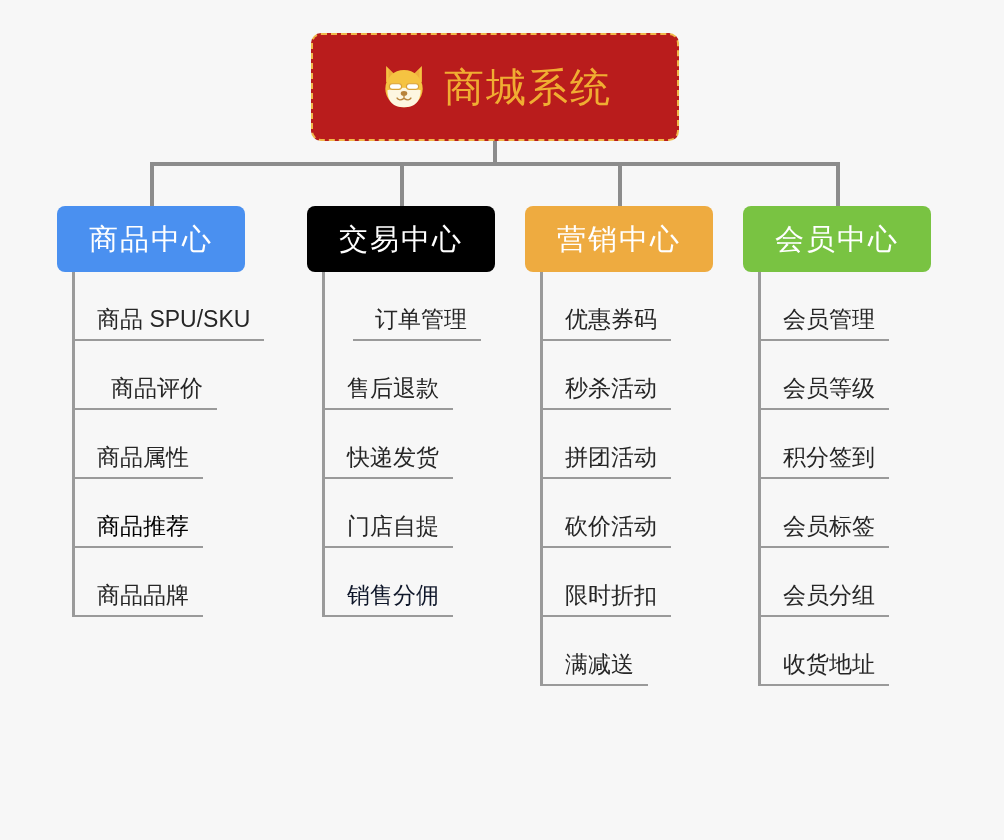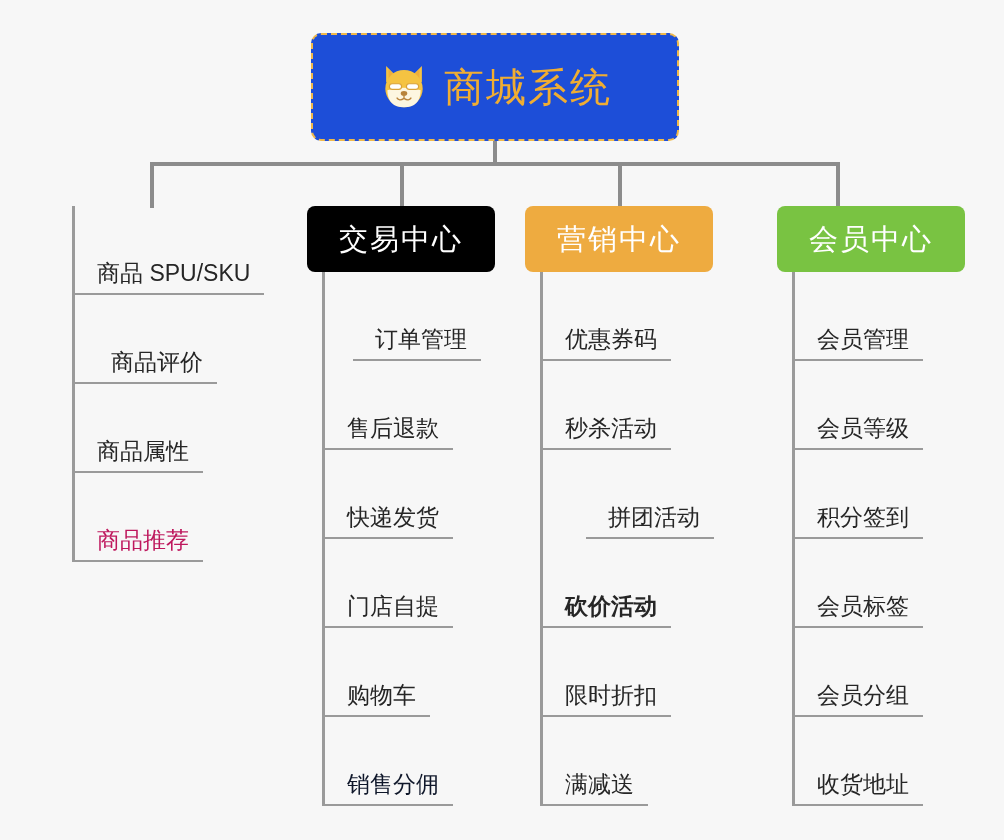--- a/index.html
+++ b/index.html
@@ -55,21 +55,21 @@
   #conn-drop-3      { left: 836px; top: 162px; width: 4px;  height: 46px; }
 
   
   .column {
     position: absolute;
     top: 206px;
   }
   #column-0 { left: 57px;  width: 188px; }
   #column-1 { left: 307px; width: 188px; }
   #column-2 { left: 525px; width: 188px; }
-  #column-3 { left: 777px; width: 188px; }
+  #column-3 { left: 743px; width: 188px; }
 
   .category-box {
     height: 66px;
     border-radius: 8px;
     display: flex;
     align-items: center;
     justify-content: center;
     color: #ffffff;
     font-size: 29px;
     letter-spacing: 2px;
@@ -79,38 +79,38 @@
 
   
   .leaf-list {
     position: relative;
     margin-left: 15px;
     padding-left: 0;
     border-left: 3px solid #9a9a9a;
     padding-top: 0;
   }
   .leaf-item {
-    height: 89px;
+    height: 69px;
     display: flex;
     align-items: flex-end;
     box-sizing: border-box;
   }
   .leaf-underline {
     border-bottom: 2px solid #9a9a9a;
     padding: 0 14px 7px 22px;
     font-size: 23px;
     color: #262626;
     line-height: 1.15;
     white-space: nowrap;
   }
 </style>
 </head>
 <body style="background: rgb(247, 247, 247);">
 
-<div id="root-node" style="border-color: rgb(240, 185, 73); background-color: #1d4ed8;">
+<div id="root-node" style="border-color: rgb(240, 185, 73); background-color: #b91c1c;">
   <span class="shiba-wrap">
     <svg class="shiba-icon" viewBox="0 0 64 64" xmlns="http://www.w3.org/2000/svg">
       <path d="M10 6 L10 26 L22 18 Z" fill="#f5c342"></path>
       <path d="M54 6 L54 26 L42 18 Z" fill="#f5c342"></path>
       <path d="M13 10 L13 23 L21 18 Z" fill="#efae3c"></path>
       <path d="M51 10 L51 23 L43 18 Z" fill="#efae3c"></path>
       <circle cx="32" cy="34" r="23" fill="#f5c342"></circle>
       <path d="M9 36 a23 23 0 0 0 46 0 a23 23 0 0 1 -46 0 Z" fill="#f5c342"></path>
       <path d="M11.5 36 Q32 30 52.5 36 Q52 57 32 57 Q12 57 11.5 36 Z" fill="#fdf6e0"></path>
       <rect x="14" y="28" width="15" height="7" rx="3.5" fill="#ffffff"></rect>
@@ -127,32 +127,38 @@
 </div>
 
 <div class="conn" id="conn-root-stub" style="background: rgb(140, 140, 140);"></div>
 <div class="conn" id="conn-bus" style="background: rgb(140, 140, 140);"></div>
 <div class="conn" id="conn-drop-0" style="background: rgb(140, 140, 140);"></div>
 <div class="conn" id="conn-drop-1" style="background: rgb(140, 140, 140);"></div>
 <div class="conn" id="conn-drop-2" style="background: rgb(140, 140, 140);"></div>
 <div class="conn" id="conn-drop-3" style="background: rgb(140, 140, 140);"></div>
 
 <div class="column" id="column-0">
+  <div class="category-box" style="background-color: rgb(74, 144, 240);">
+    <span>商品中心</span>
+  </div>
   <div class="leaf-list" style="border-left-color: rgb(154, 154, 154);">
     <div class="leaf-item">
         <span class="leaf-underline" style="border-bottom-color: rgb(154, 154, 154); color: rgb(38, 38, 38);">商品 SPU/SKU</span>
       </div>
     <div class="leaf-item">
         <span class="leaf-underline" style="border-bottom-color: rgb(154, 154, 154); color: rgb(38, 38, 38); padding-left: 36px;">商品评价</span>
       </div>
     <div class="leaf-item">
         <span class="leaf-underline" style="border-bottom-color: rgb(154, 154, 154); color: rgb(38, 38, 38);">商品属性</span>
       </div>
     <div class="leaf-item">
-        <span class="leaf-underline" style="border-bottom-color: rgb(154, 154, 154); color: #be185d;">商品推荐</span>
+        <span class="leaf-underline" style="border-bottom-color: rgb(154, 154, 154); color: #000000;">商品推荐</span>
+      </div>
+    <div class="leaf-item">
+        <span class="leaf-underline" style="border-bottom-color: rgb(154, 154, 154); color: rgb(38, 38, 38);">商品品牌</span>
       </div>
   </div>
 </div>
 
 <div class="column" id="column-1">
   <div class="category-box" style="background-color: #000000;">
     <span>交易中心</span>
   </div>
   <div class="leaf-list" style="border-left-color: rgb(154, 154, 154);">
     <div class="leaf-item">
@@ -161,44 +167,41 @@
     <div class="leaf-item">
         <span class="leaf-underline" style="border-bottom-color: rgb(154, 154, 154); color: rgb(38, 38, 38); text-align: right;">售后退款</span>
       </div>
     <div class="leaf-item">
         <span class="leaf-underline" style="border-bottom-color: rgb(154, 154, 154); color: rgb(38, 38, 38);">快递发货</span>
       </div>
     <div class="leaf-item">
         <span class="leaf-underline" style="border-bottom-color: rgb(154, 154, 154); color: rgb(38, 38, 38);">门店自提</span>
       </div>
     <div class="leaf-item">
-        <span class="leaf-underline" style="border-bottom-color: rgb(154, 154, 154); color: rgb(38, 38, 38);">购物车</span>
-      </div>
-    <div class="leaf-item">
         <span class="leaf-underline" style="border-bottom-color: rgb(154, 154, 154); color: #0f172a;">销售分佣</span>
       </div>
   </div>
 </div>
 
 <div class="column" id="column-2">
   <div class="category-box" style="background-color: rgb(238, 171, 64);">
     <span>营销中心</span>
   </div>
   <div class="leaf-list" style="border-left-color: rgb(154, 154, 154);">
     <div class="leaf-item">
         <span class="leaf-underline" style="border-bottom-color: rgb(154, 154, 154); color: rgb(38, 38, 38);">优惠券码</span>
       </div>
     <div class="leaf-item">
         <span class="leaf-underline" style="border-bottom-color: rgb(154, 154, 154); color: rgb(38, 38, 38);">秒杀活动</span>
       </div>
     <div class="leaf-item">
-        <span class="leaf-underline" style="border-bottom-color: rgb(154, 154, 154); color: rgb(38, 38, 38); margin-left: 43px;">拼团活动</span>
-      </div>
-    <div class="leaf-item">
-        <span class="leaf-underline" style="border-bottom-color: rgb(154, 154, 154); color: rgb(38, 38, 38); font-weight: bold;">砍价活动</span>
+        <span class="leaf-underline" style="border-bottom-color: rgb(154, 154, 154); color: rgb(38, 38, 38);">拼团活动</span>
+      </div>
+    <div class="leaf-item">
+        <span class="leaf-underline" style="border-bottom-color: rgb(154, 154, 154); color: rgb(38, 38, 38);">砍价活动</span>
       </div>
     <div class="leaf-item">
         <span class="leaf-underline" style="border-bottom-color: rgb(154, 154, 154); color: rgb(38, 38, 38);">限时折扣</span>
       </div>
     <div class="leaf-item">
         <span class="leaf-underline" style="border-bottom-color: rgb(154, 154, 154); color: rgb(38, 38, 38);">满减送</span>
       </div>
   </div>
 </div>
 

